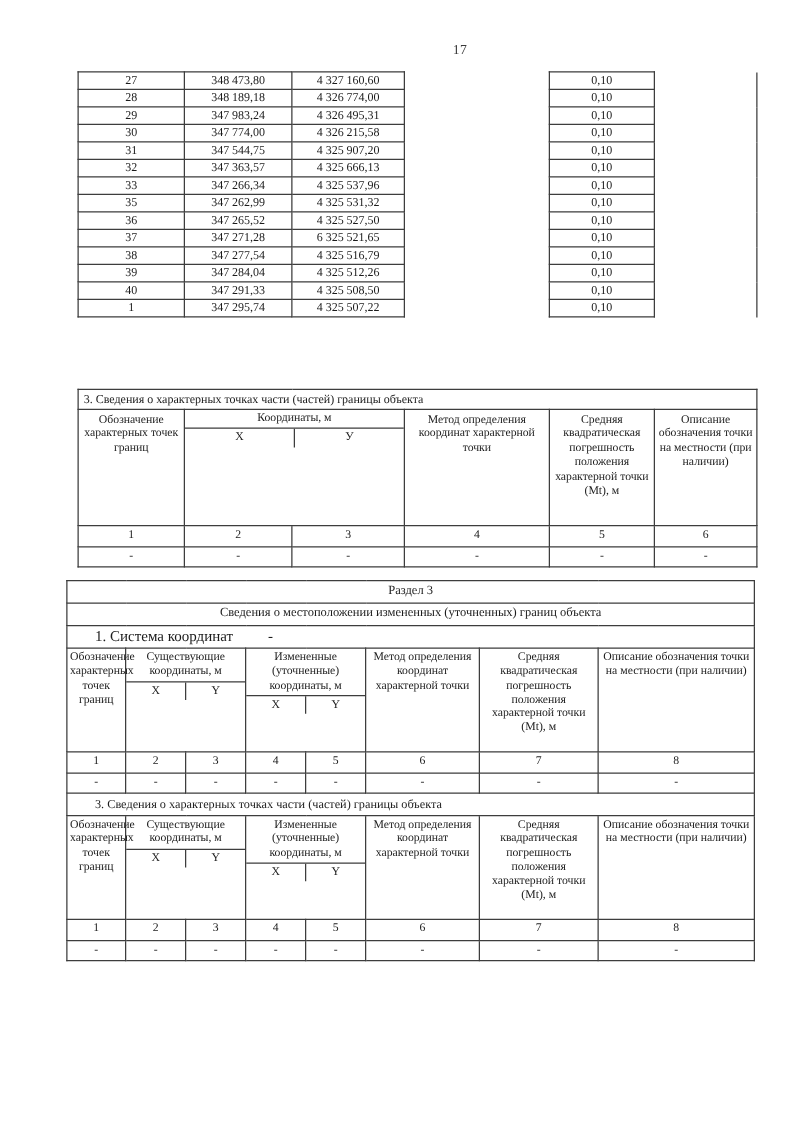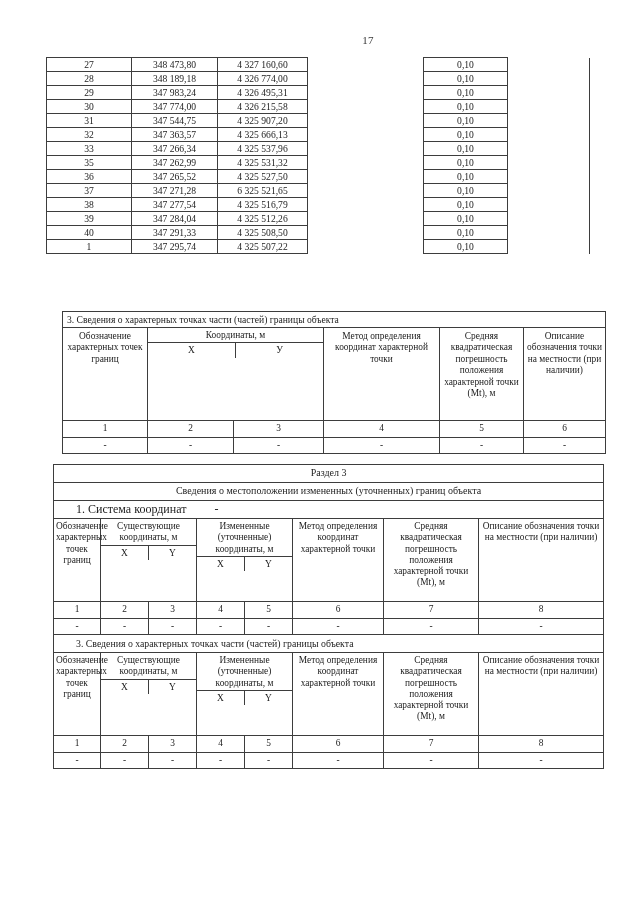--- a/index.html
+++ b/index.html
@@ -51,21 +51,21 @@
     text-align: center;
     vertical-align: top;
     font-weight: normal;
     font-size: 9.4px;
   }
   td.nb-all { border: none; }
 
   
   .coord-table {
     position: absolute;
-    left: 46px;
+    left: 62px;
     top: 57px;
     width: 543px;
   }
   .coord-table td {
     height: 13px;
     line-height: 13px;
     padding: 0 2px;
     vertical-align: middle;
     font-size: 9.6px;
   }

